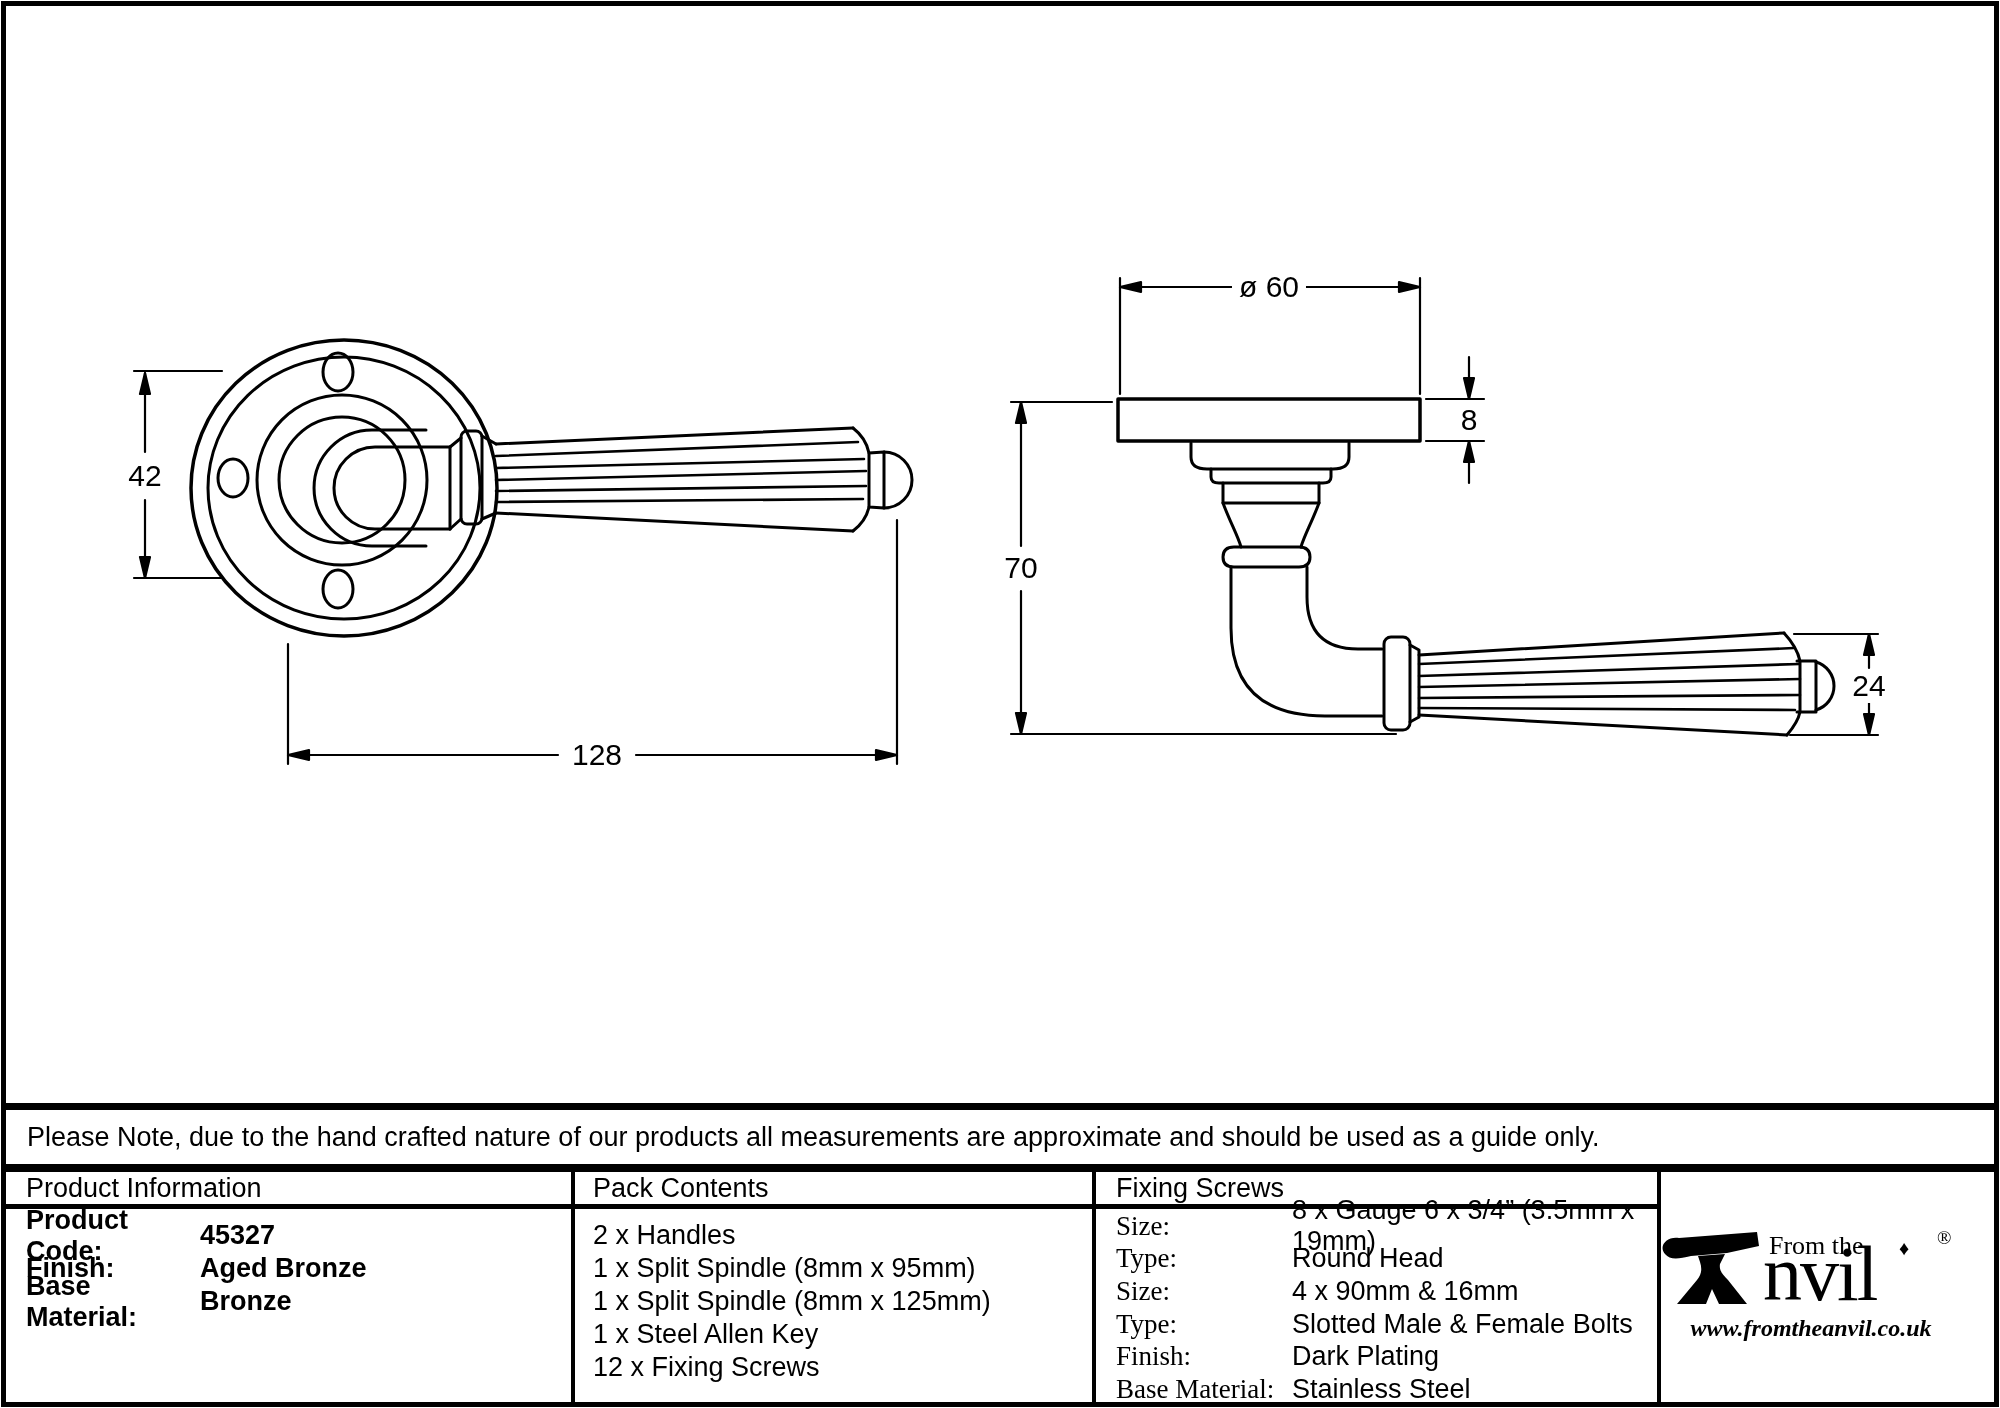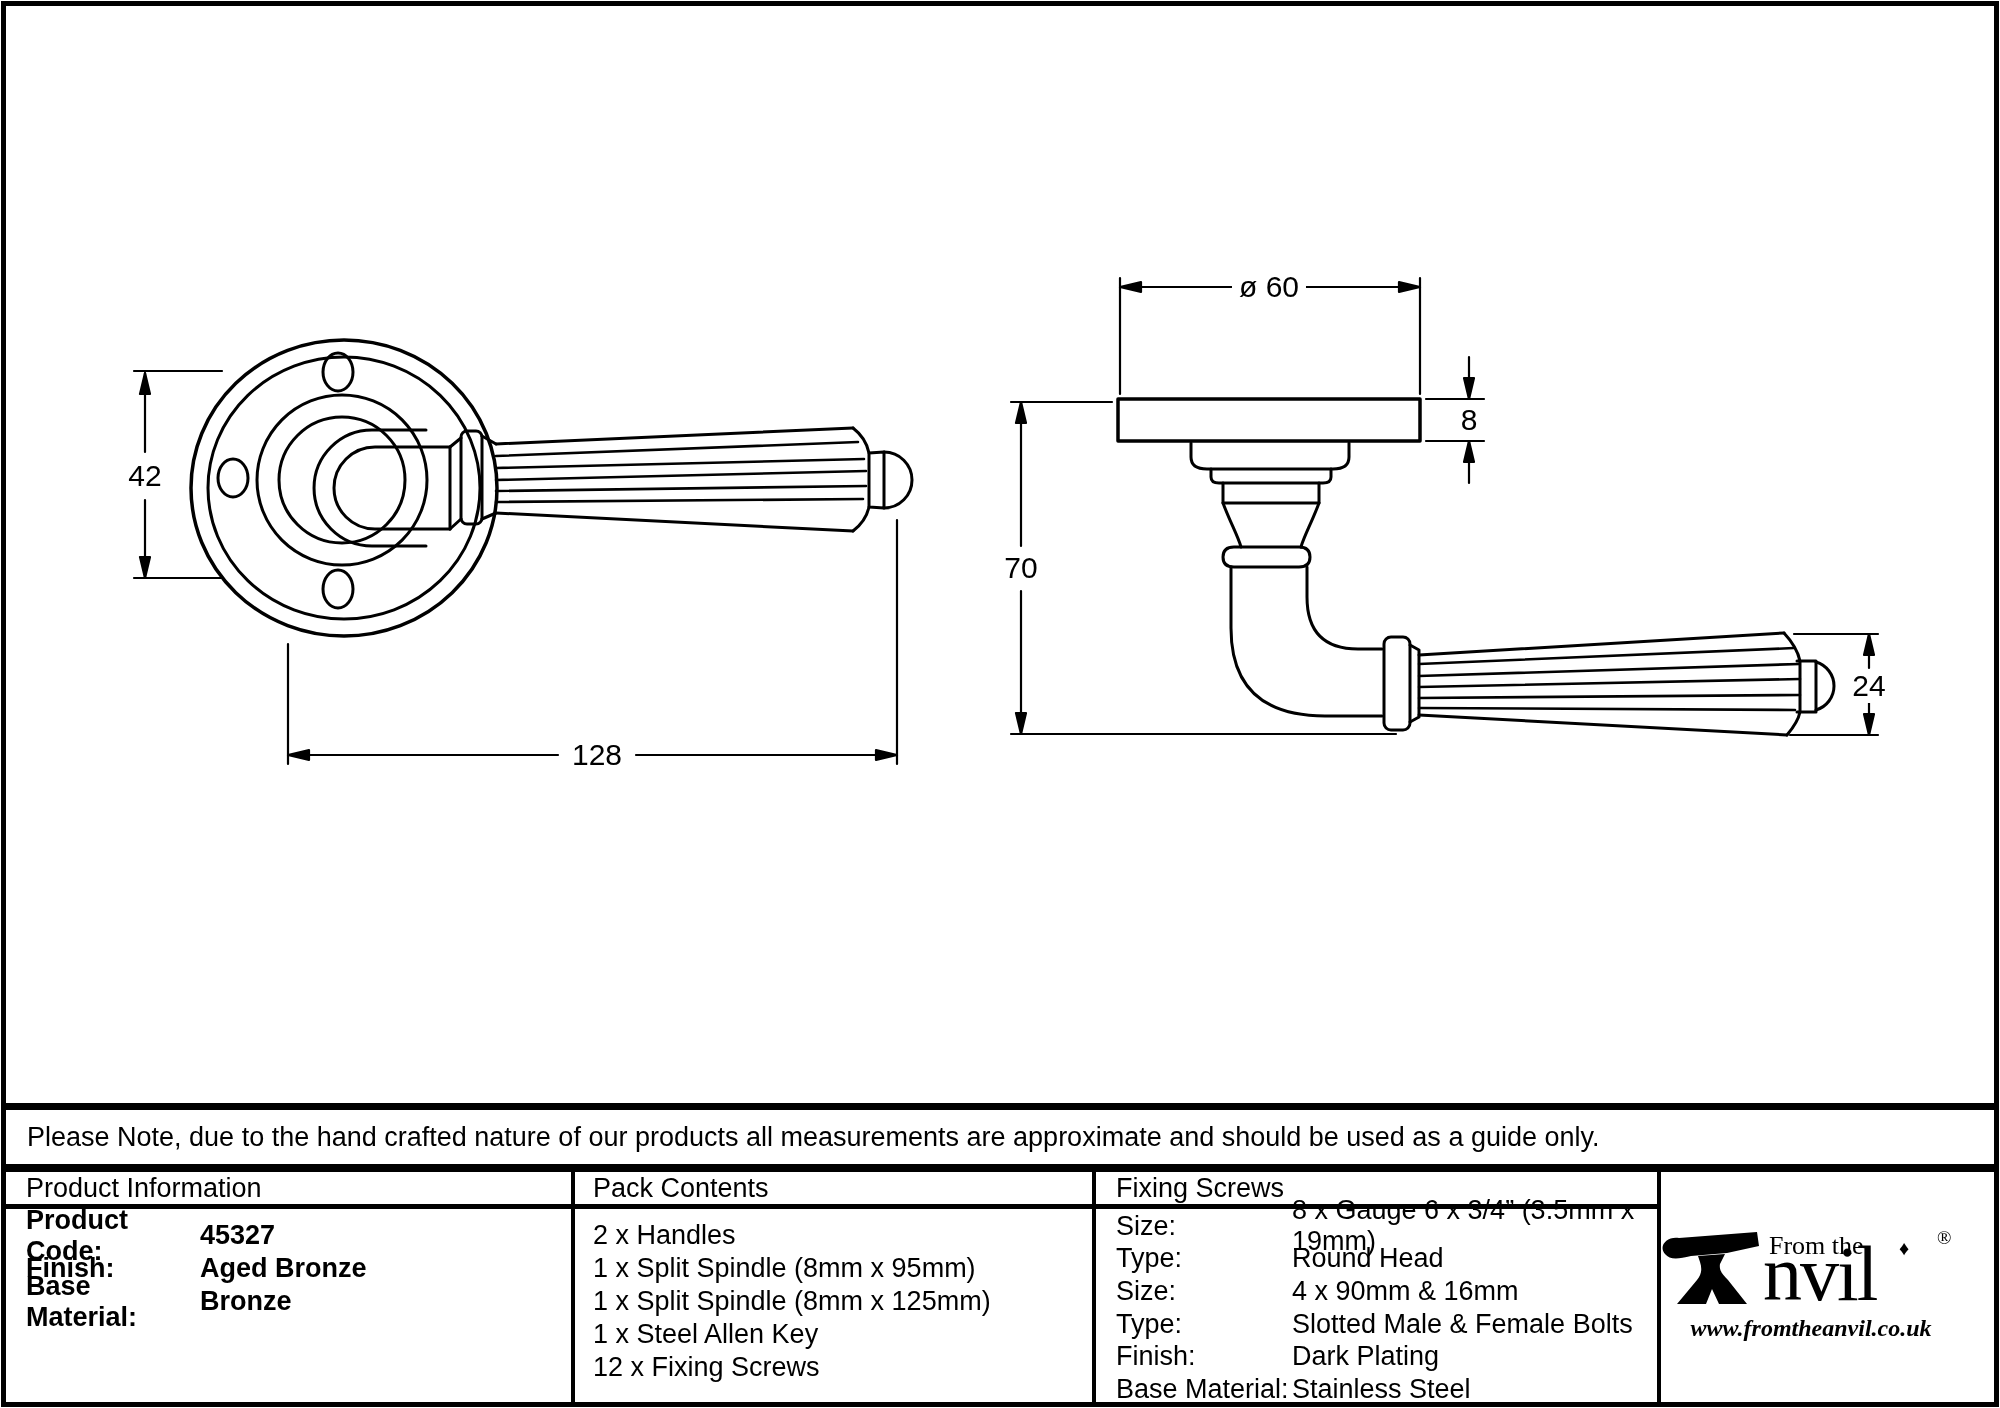--- a/index.html
+++ b/index.html
@@ -27,21 +27,21 @@
   .col-product .col-header{padding-left:21px;}
   .col-pack .col-header{padding-left:18px;text-align:center;}
   .col-fixing .col-header{padding-left:20px;}
   .col-body{box-sizing:border-box;}
   .col-product .col-body{padding:10px 0 0 21px;font-weight:bold;}
   .col-pack .col-body{padding:10px 0 0 18px;}
   .col-fixing .col-body{padding:1px 0 0 20px;}
   .kv-row{display:flex;height:33px;align-items:center;font-size:27px;}
   .col-fixing .kv-row{height:32.6px;}
   .kv-label{width:174px;flex:none;}
-  .col-fixing .kv-label{width:176px;}
+  .col-fixing .kv-label{width:176px;font-family:Liberation Serif, serif;}
   .pack-item{height:33px;display:flex;align-items:center;font-size:27px;}
   
   .logo-box{position:relative;width:300px;height:122px;}
   .logo-anvil-svg{position:absolute;left:0;top:2px;}
   .logo-fromthe{position:absolute;left:108px;top:4px;font-family:"Liberation Serif",serif;
                 font-size:26px;white-space:nowrap;}
   .logo-diamond{position:absolute;left:238px;top:10px;font-size:20px;}
   .logo-nvil{position:absolute;left:102px;top:8px;font-family:"Liberation Serif",serif;
              font-size:78px;line-height:78px;letter-spacing:-2px;white-space:nowrap;}
   .logo-reg{position:absolute;left:276px;top:0px;font-family:"Liberation Serif",serif;font-size:19px;}

